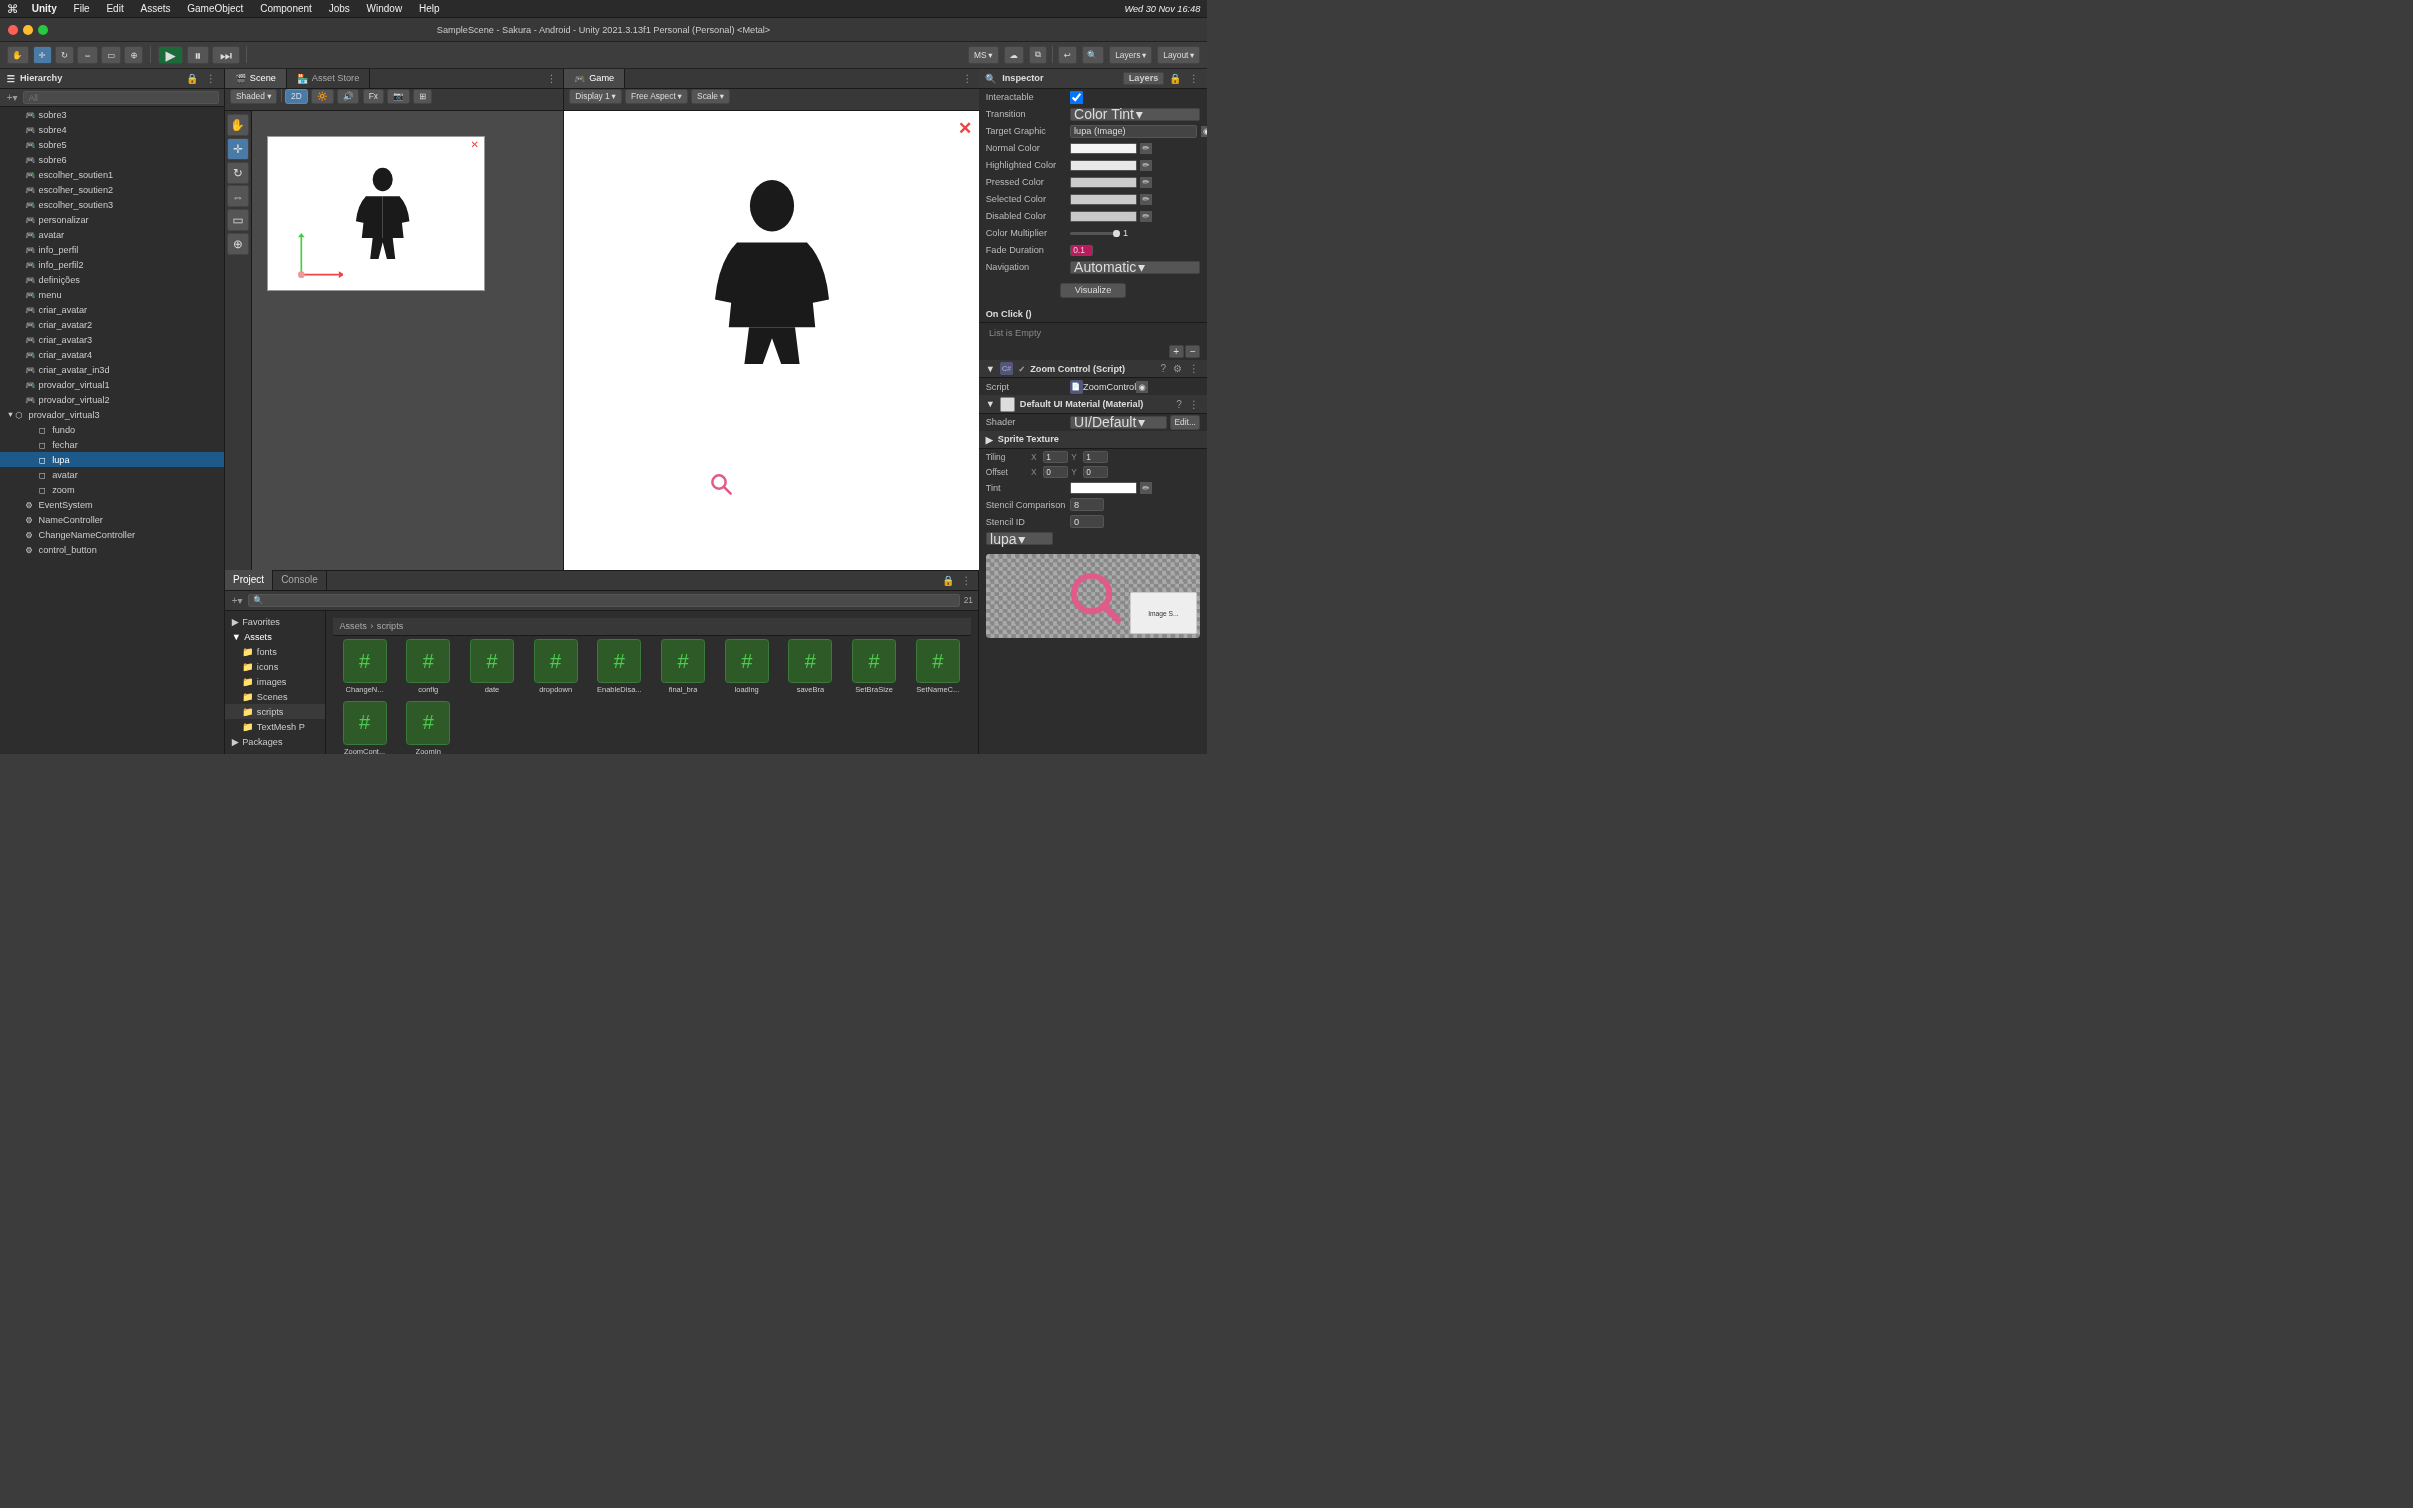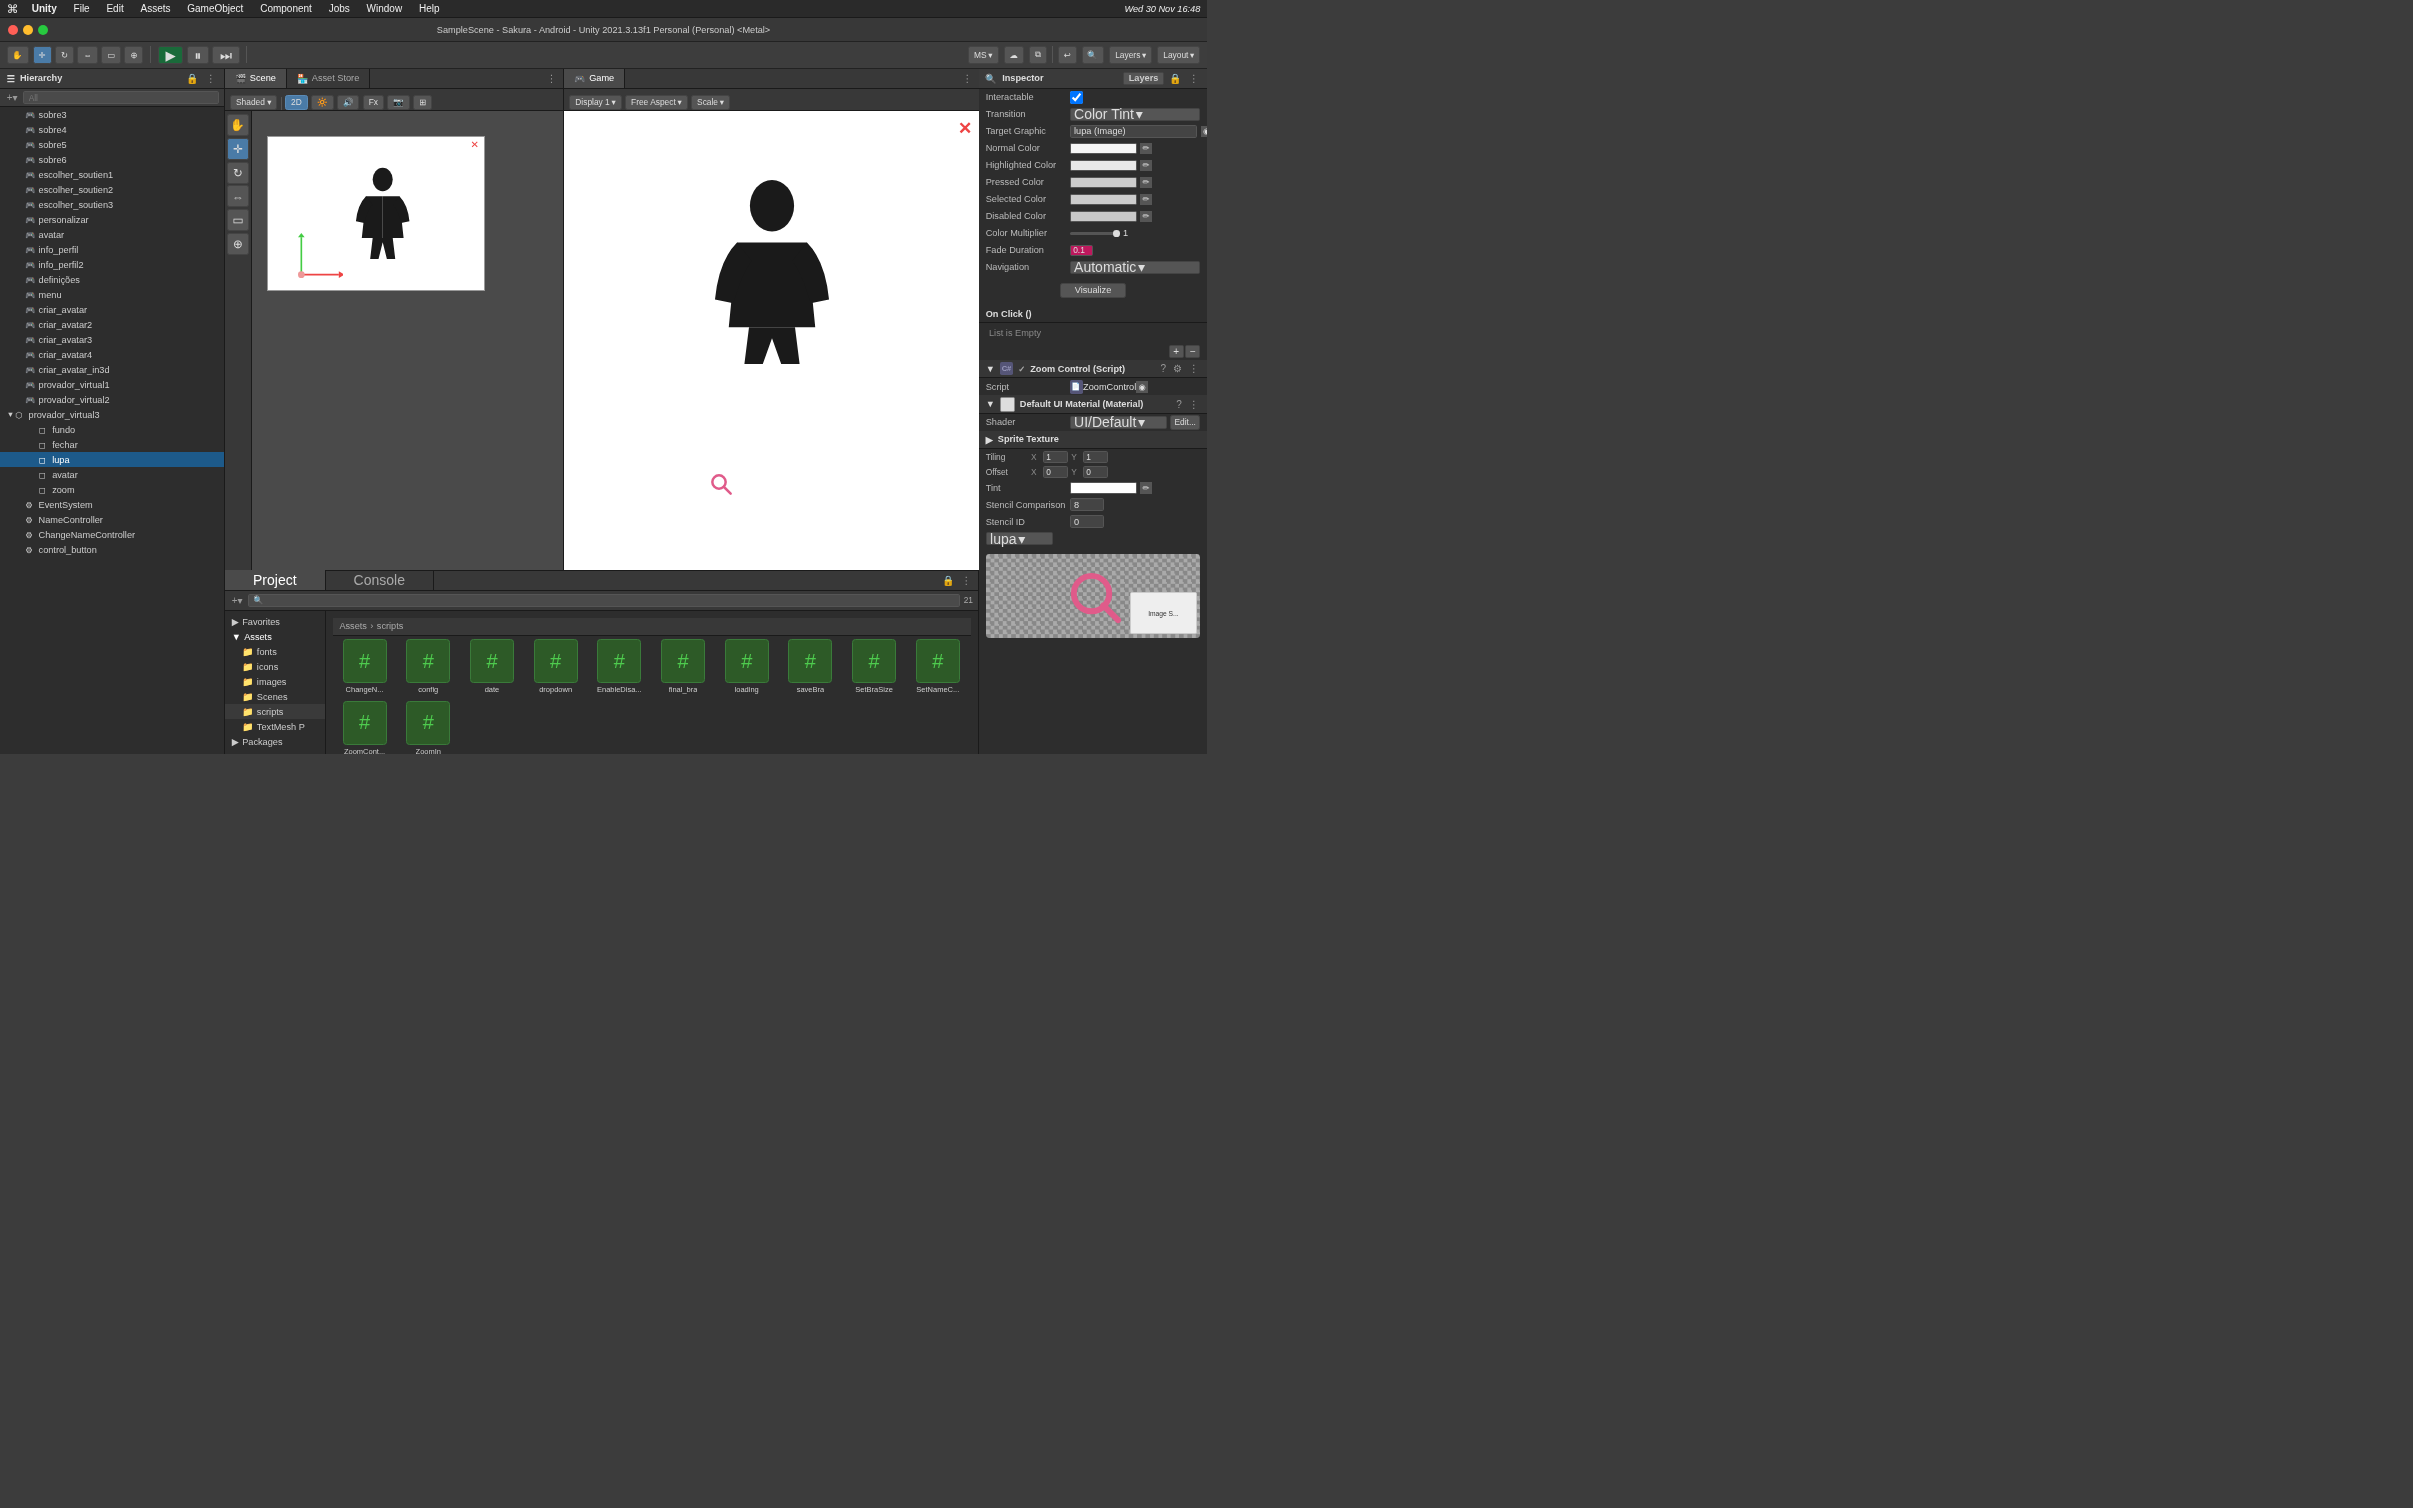--- a/index.html
+++ b/index.html
@@ -166,21 +166,21 @@
       cursor: pointer;
       color: #aaa;
       border-right: 0.8px solid #1a1a1a;
       gap: 3.4px;
     }
     .view-tab.active { background: #4a4a4a; color: #fff; }
 
     
     .scene-toolbar, .game-toolbar {
       display: flex;
-      align-items: flex-end;
+      align-items: flex-start;
       height: 22px;
       padding: 0 5px;
       background: #383838;
       border-bottom: 0.8px solid #1a1a1a;
       gap: 3.4px;
     }
     .scene-btn {
       background: #555;
       border: 0.8px solid #444;
       border-radius: 2.5px;
@@ -262,24 +262,24 @@
       border-right: 0.8px solid #1a1a1a;
     }
     .project-tabs {
       display: flex;
       align-items: center;
       background: #383838;
       height: 20px;
       border-bottom: 0.8px solid #1a1a1a;
     }
     .project-tab {
-      padding: 0 28px;
+      padding: 0 8px;
       height: 20px;
       line-height: 20px;
-      font-size: 14px;
+      font-size: 10px;
       cursor: pointer;
       color: #aaa;
       border-right: 0.8px solid #1a1a1a;
     }
     .project-tab.active { background: #4a4a4a; color: #fff; }
     .project-body {
       display: flex;
       flex: 1;
       overflow: hidden;
     }

